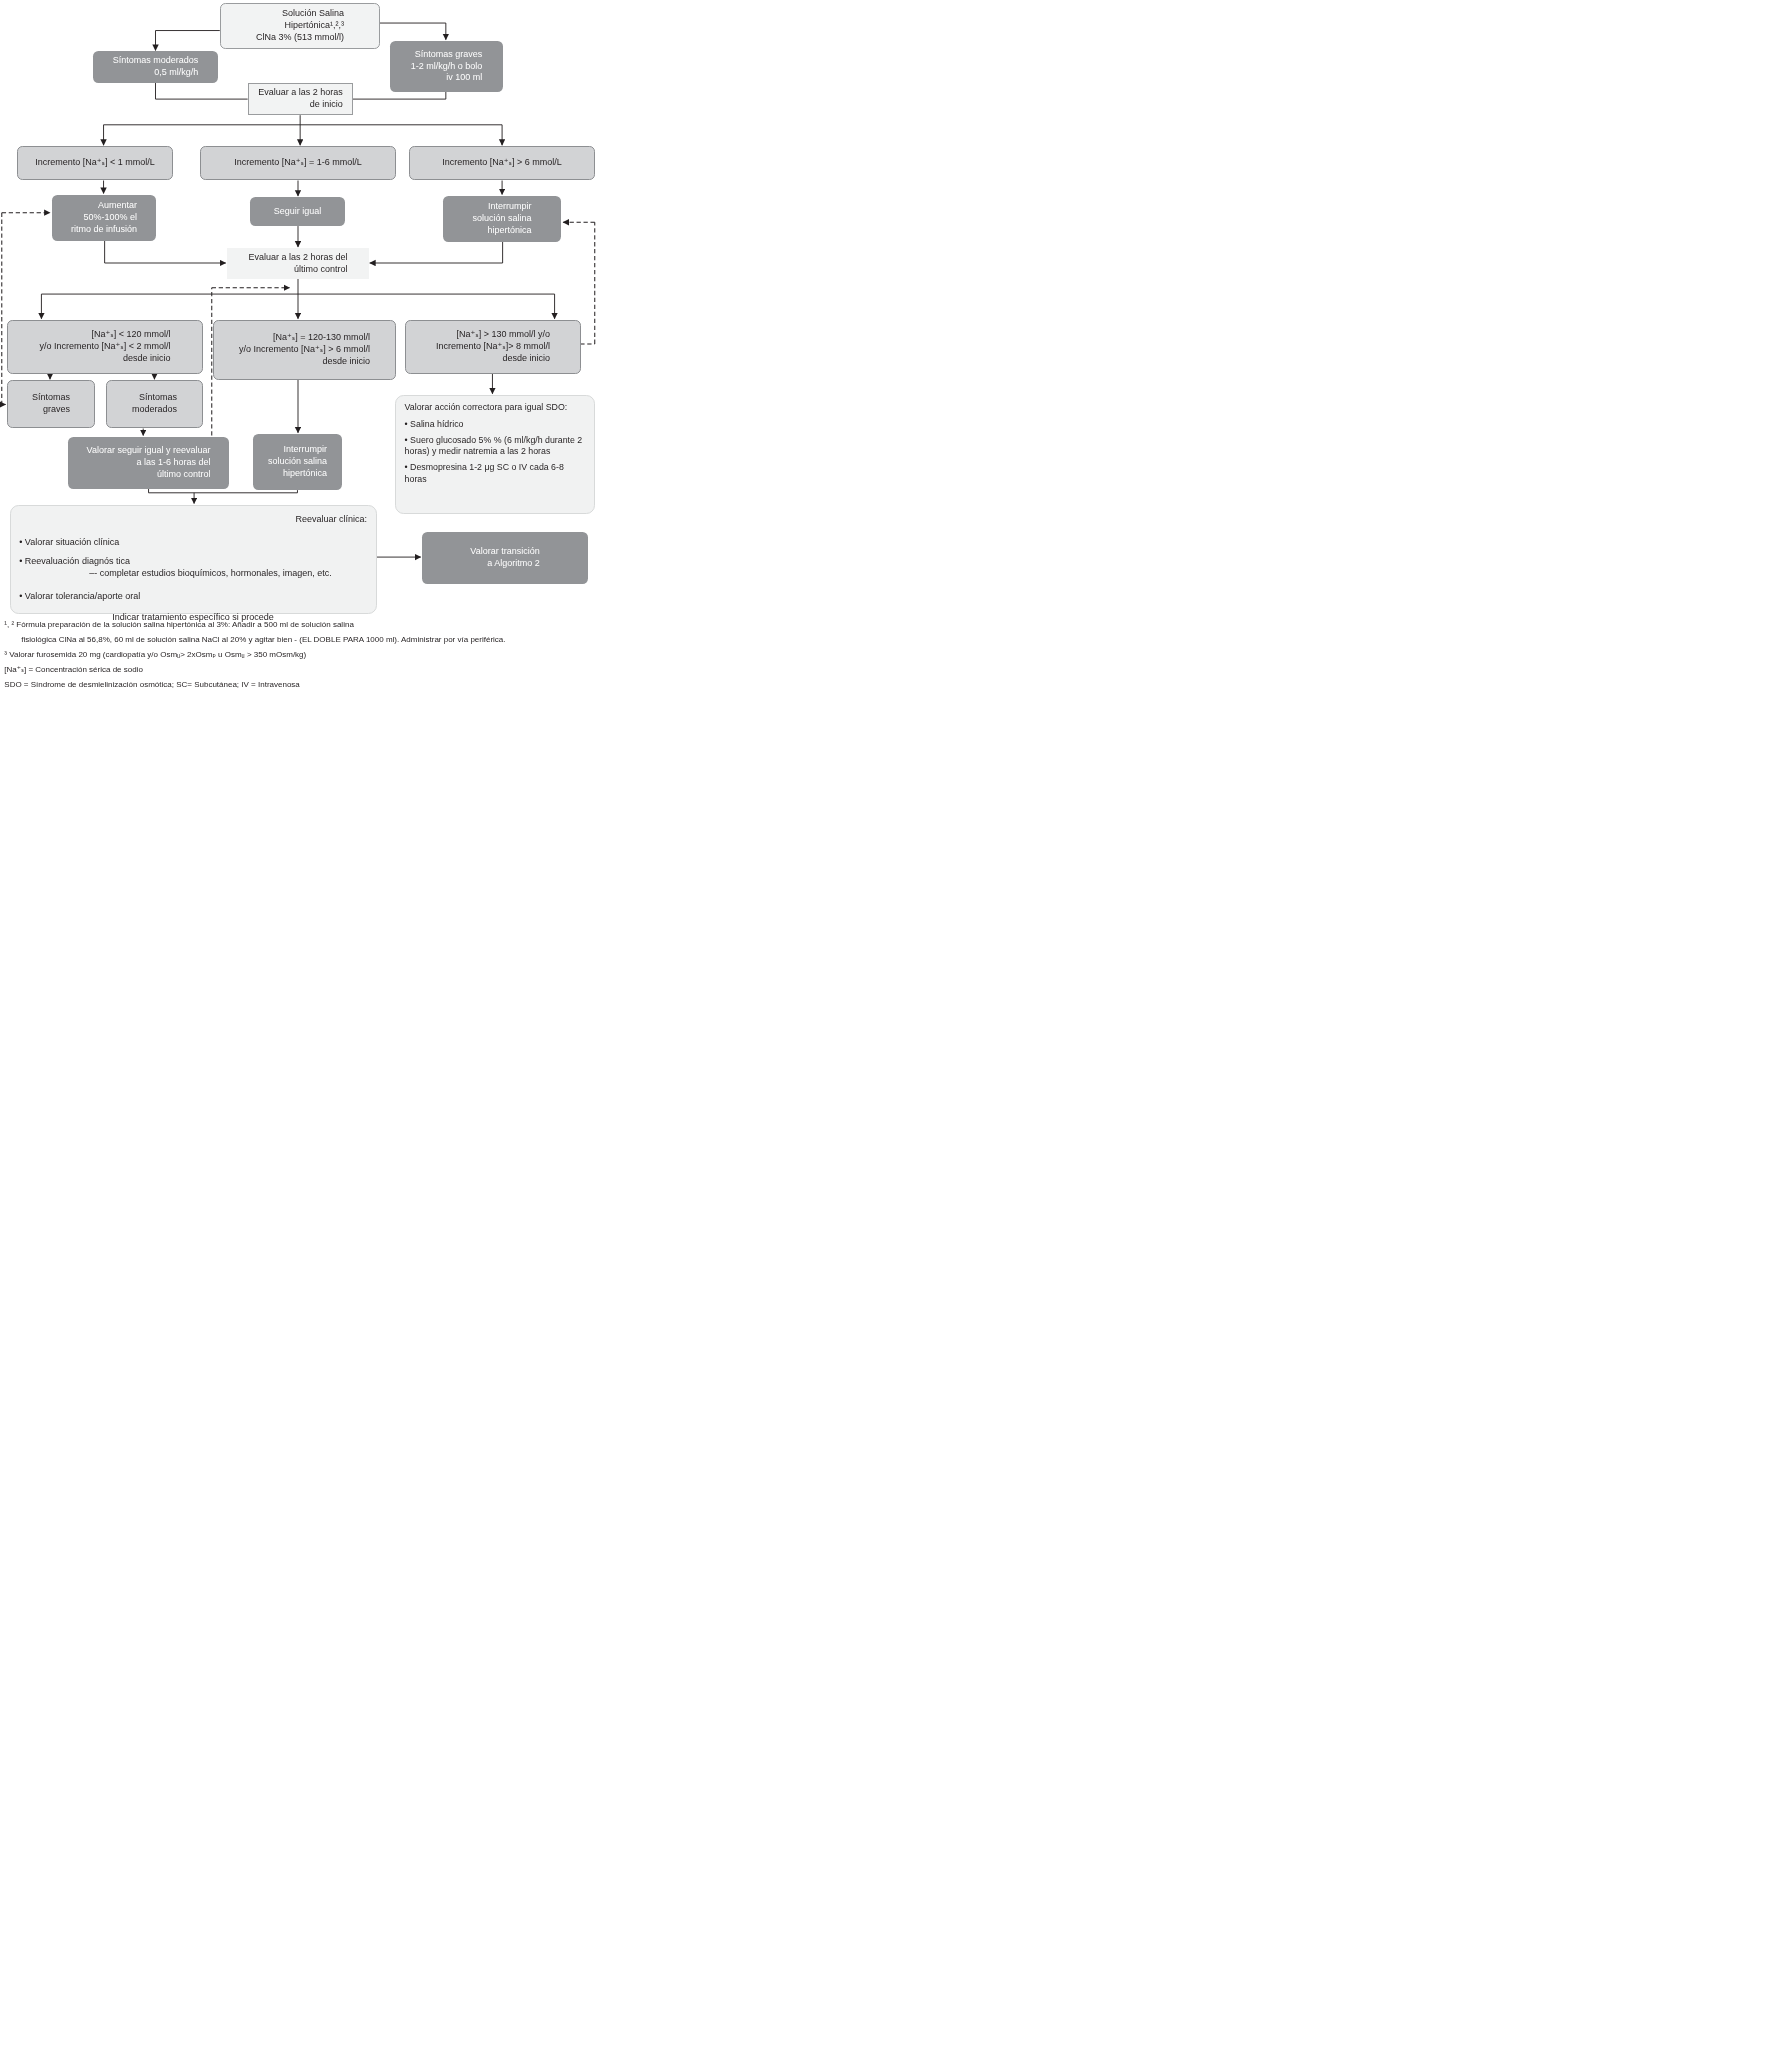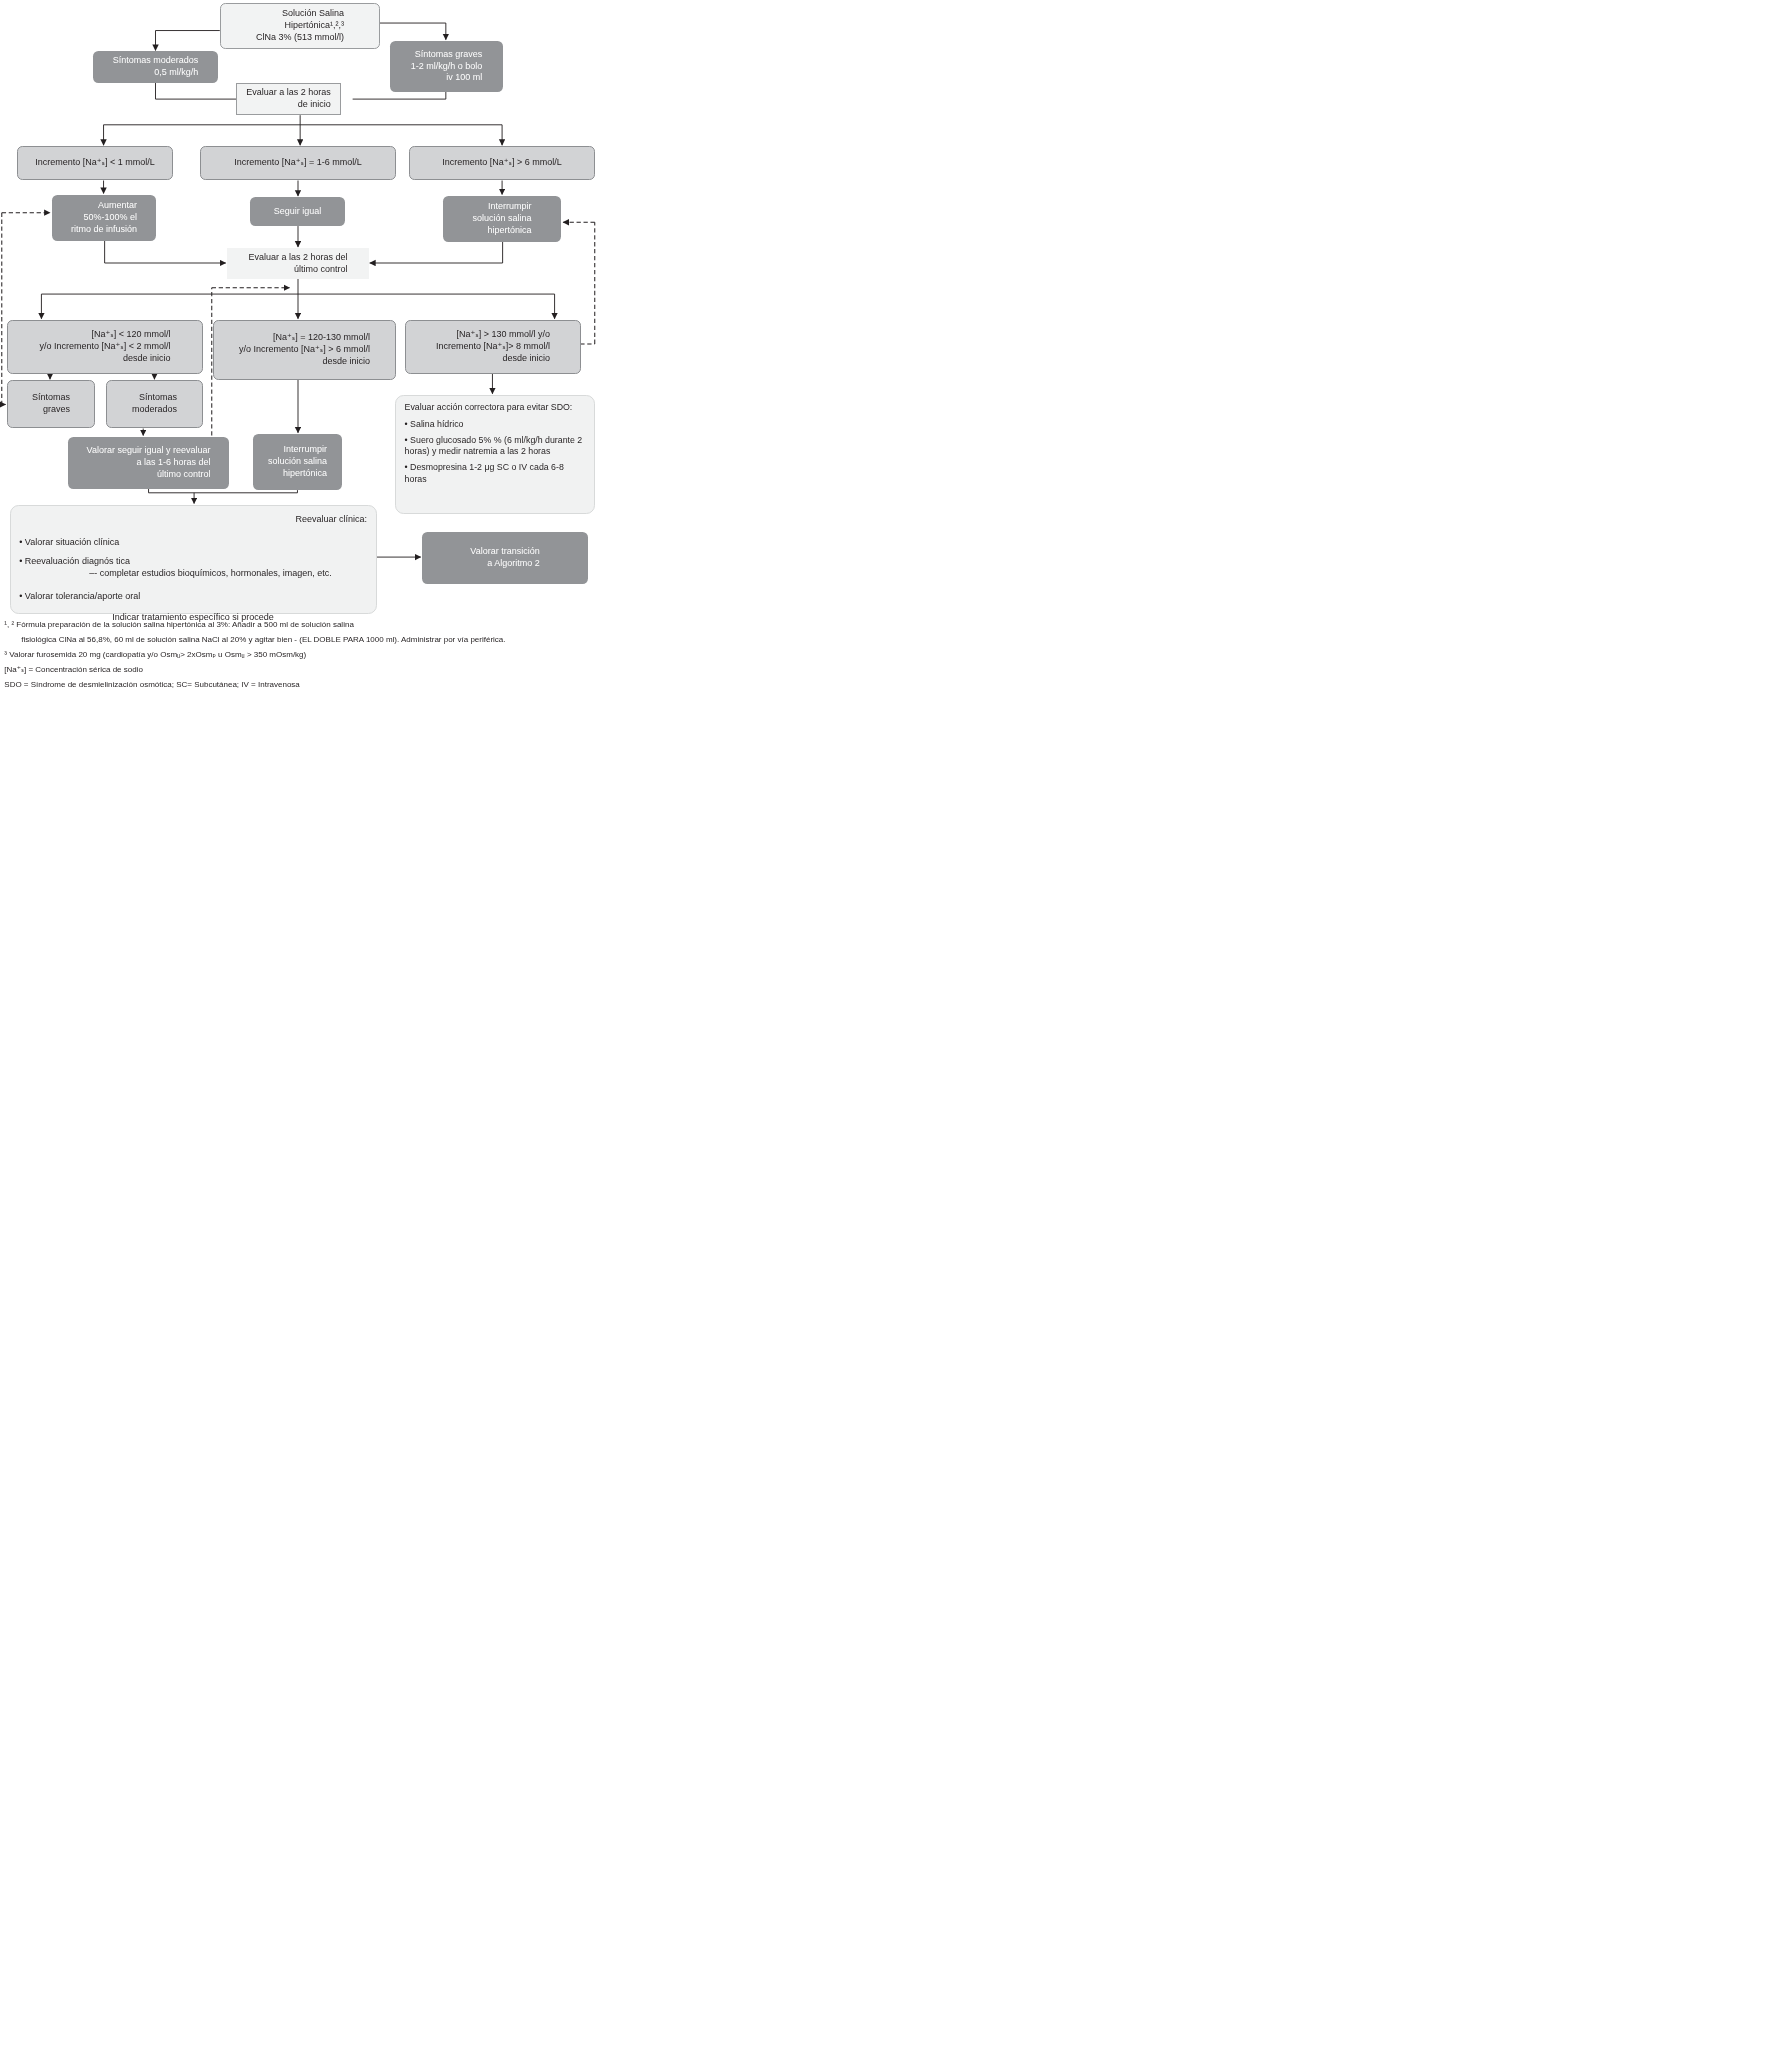--- a/index.html
+++ b/index.html
@@ -133,21 +133,21 @@
 Hipertónica¹,²,³
 ClNa 3% (513 mmol/l)</div>
 
   <div class="box dark" style="left:93px;top:51px;width:125px;height:32px">Síntomas moderados
 0,5 ml/kg/h</div>
 
   <div class="box dark" style="left:390px;top:41px;width:113px;height:51px">Síntomas graves
 1-2 ml/kg/h o bolo
 iv 100 ml</div>
 
-  <div class="box light square" style="left:236px;top:83px;width:105px;height:32px">Evaluar a las 2 horas
+  <div class="box light square" style="left:248px;top:83px;width:105px;height:32px">Evaluar a las 2 horas
 de inicio</div>
 
   <div class="box medium" style="left:17px;top:146px;width:156px;height:34px">Incremento [Na⁺ₛ] &lt; 1 mmol/L</div>
 
   <div class="box medium" style="left:200px;top:146px;width:196px;height:34px">Incremento [Na⁺ₛ] = 1-6 mmol/L</div>
 
   <div class="box medium" style="left:409px;top:146px;width:186px;height:34px">Incremento [Na⁺ₛ] &gt; 6 mmol/L</div>
 
   <div class="box dark" style="left:52px;top:195px;width:104px;height:46px">Aumentar
 50%-100% el
@@ -182,21 +182,21 @@
 
   <div class="box dark" style="left:68px;top:437px;width:161px;height:52px">Valorar seguir igual y reevaluar
 a las 1-6 horas del
 último control</div>
 
   <div class="box dark" style="left:253px;top:434px;width:89px;height:56px">Interrumpir
 solución salina
 hipertónica</div>
 
   <div class="box panel" id="accion" style="left:395px;top:395px;width:200px;height:119px;font-size:8.8px">
-    <div class="p-title">Evaluar acción correctora para evitar SDO:</div>
+    <div class="p-title">Valorar acción correctora para igual SDO:</div>
     <div class="p-item">• Salina hídrico</div>
     <div class="p-item">• Suero glucosado 5% % (6 ml/kg/h durante 2 horas) y medir natremia a las 2 horas</div>
     <div class="p-item">• Desmopresina 1-2 μg SC o IV cada 6-8 horas</div>
   </div>
 
   <div class="box panel" id="reevaluar" style="left:9.6px;top:505px;width:367px;height:109px">
     <div class="p-title">Reevaluar clínica:</div>
     <div class="p-item gap">• Valorar situación clínica</div>
     <div class="p-item">• Reevaluación diagnós tica</div>
     <div class="p-item indent">–- completar estudios bioquímicos, hormonales, imagen, etc.</div>

